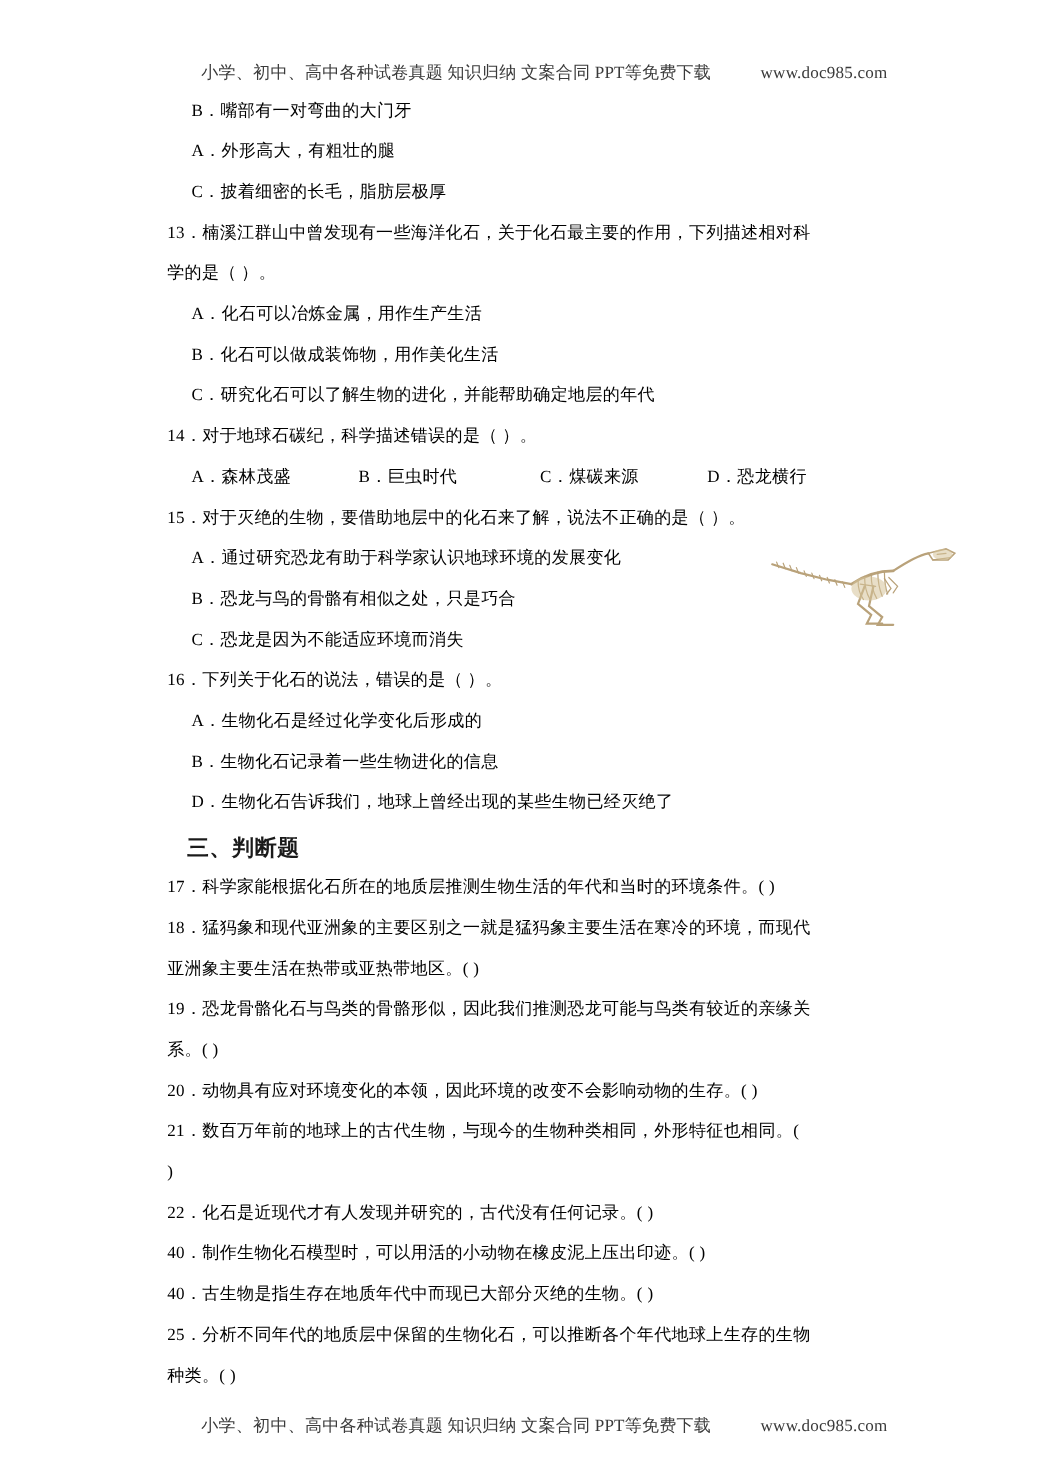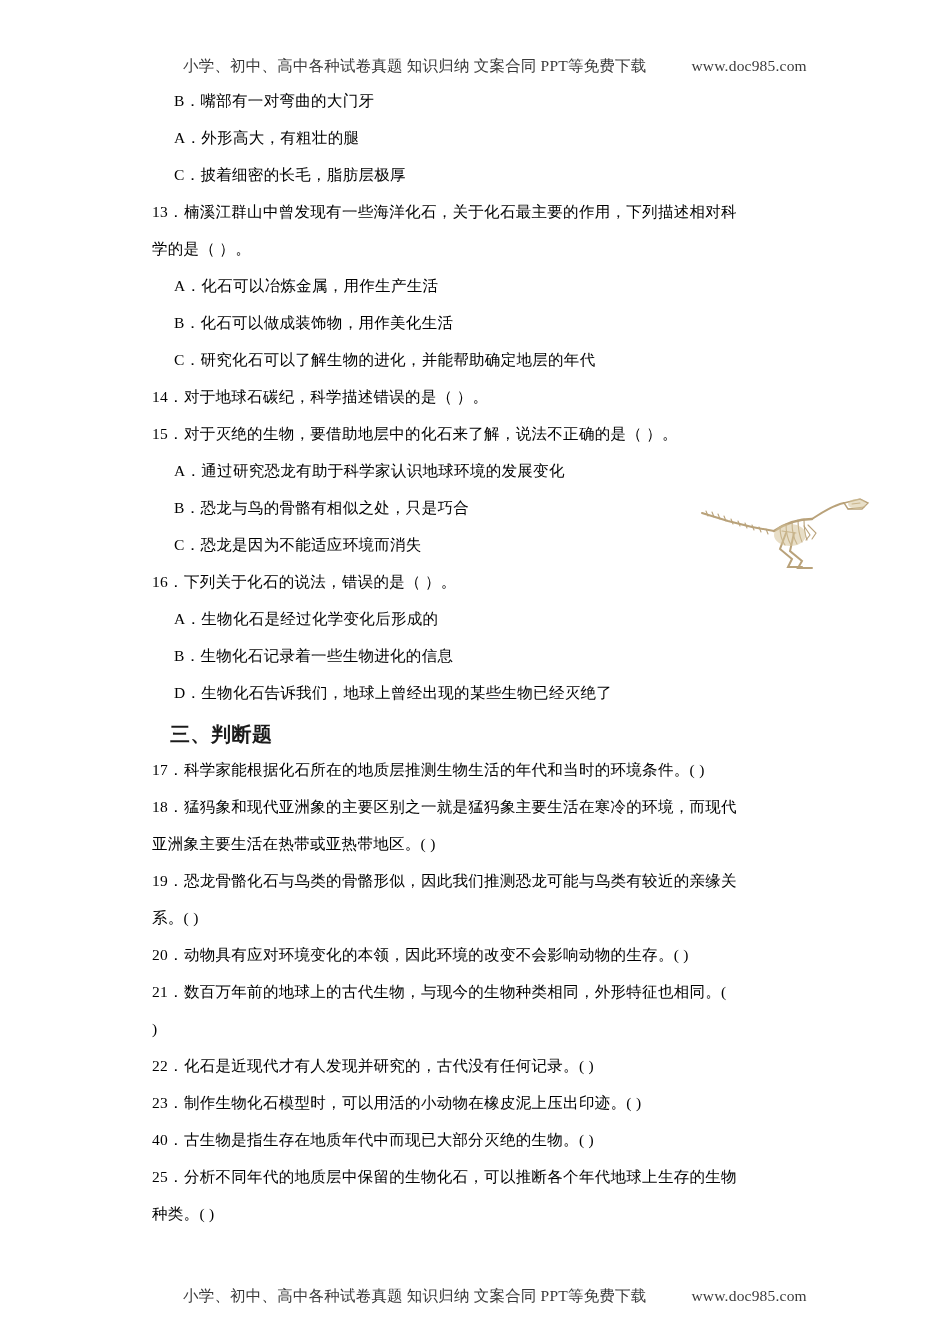--- a/index.html
+++ b/index.html
@@ -101,20 +101,26 @@
     <div class="line indent-1">A．外形高大，有粗壮的腿</div>
     <div class="line indent-1">C．披着细密的长毛，脂肪层极厚</div>
 
     <div class="line">13．楠溪江群山中曾发现有一些海洋化石，关于化石最主要的作用，下列描述相对科</div>
     <div class="line">学的是（    ）。</div>
     <div class="line indent-1">A．化石可以冶炼金属，用作生产生活</div>
     <div class="line indent-1">B．化石可以做成装饰物，用作美化生活</div>
     <div class="line indent-1">C．研究化石可以了解生物的进化，并能帮助确定地层的年代</div>
 
     <div class="line">14．对于地球石碳纪，科学描述错误的是（    ）。</div>
+    <div class="line opts-row">
+      <span class="ow1">A．森林茂盛</span>
+      <span class="ow2">B．巨虫时代</span>
+      <span class="ow3">C．煤碳来源</span>
+      <span>D．恐龙横行</span>
+    </div>
 
     <div class="line">15．对于灭绝的生物，要借助地层中的化石来了解，说法不正确的是（    ）。</div>
     <div class="line indent-1">A．通过研究恐龙有助于科学家认识地球环境的发展变化</div>
     <div class="line indent-1">B．恐龙与鸟的骨骼有相似之处，只是巧合</div>
     <div class="line indent-1">C．恐龙是因为不能适应环境而消失</div>
 
     <div class="line">16．下列关于化石的说法，错误的是（    ）。</div>
     <div class="line indent-1">A．生物化石是经过化学变化后形成的</div>
     <div class="line indent-1">B．生物化石记录着一些生物进化的信息</div>
     <div class="line indent-1">D．生物化石告诉我们，地球上曾经出现的某些生物已经灭绝了</div>
@@ -123,21 +129,21 @@
 
     <div class="line">17．科学家能根据化石所在的地质层推测生物生活的年代和当时的环境条件。(    )</div>
     <div class="line">18．猛犸象和现代亚洲象的主要区别之一就是猛犸象主要生活在寒冷的环境，而现代</div>
     <div class="line">亚洲象主要生活在热带或亚热带地区。(    )</div>
     <div class="line">19．恐龙骨骼化石与鸟类的骨骼形似，因此我们推测恐龙可能与鸟类有较近的亲缘关</div>
     <div class="line">系。(    )</div>
     <div class="line">20．动物具有应对环境变化的本领，因此环境的改变不会影响动物的生存。(    )</div>
     <div class="line">21．数百万年前的地球上的古代生物，与现今的生物种类相同，外形特征也相同。(</div>
     <div class="line">)</div>
     <div class="line">22．化石是近现代才有人发现并研究的，古代没有任何记录。(    )</div>
-    <div class="line">23．制作生物化石模型时，可以用活的小动物在橡皮泥上压出印迹。(    )</div>
+    <div class="line">40．制作生物化石模型时，可以用活的小动物在橡皮泥上压出印迹。(    )</div>
     <div class="line">40．古生物是指生存在地质年代中而现已大部分灭绝的生物。(    )</div>
     <div class="line">25．分析不同年代的地质层中保留的生物化石，可以推断各个年代地球上生存的生物</div>
     <div class="line">种类。(    )</div>
 
   </div>
 
   <div class="dino">
     <svg width="172" height="78" viewBox="0 0 172 78" xmlns="http://www.w3.org/2000/svg">
       <g stroke="#b9a27a" stroke-width="1.1" fill="none" stroke-linecap="round">
 

